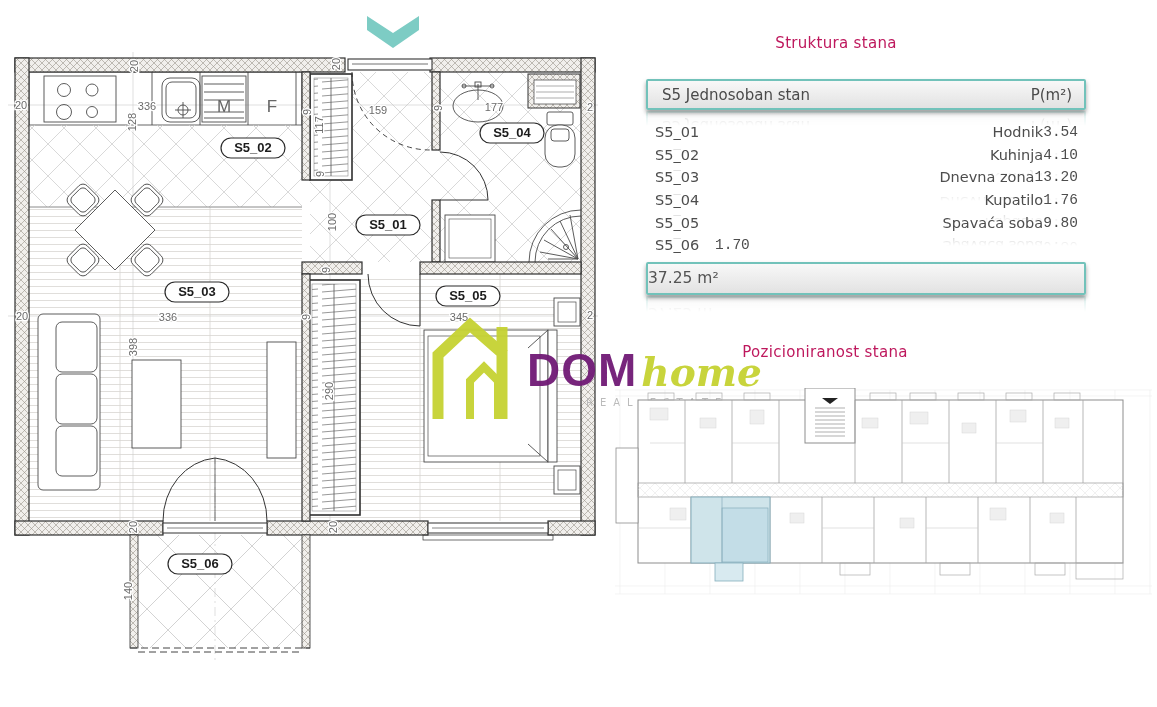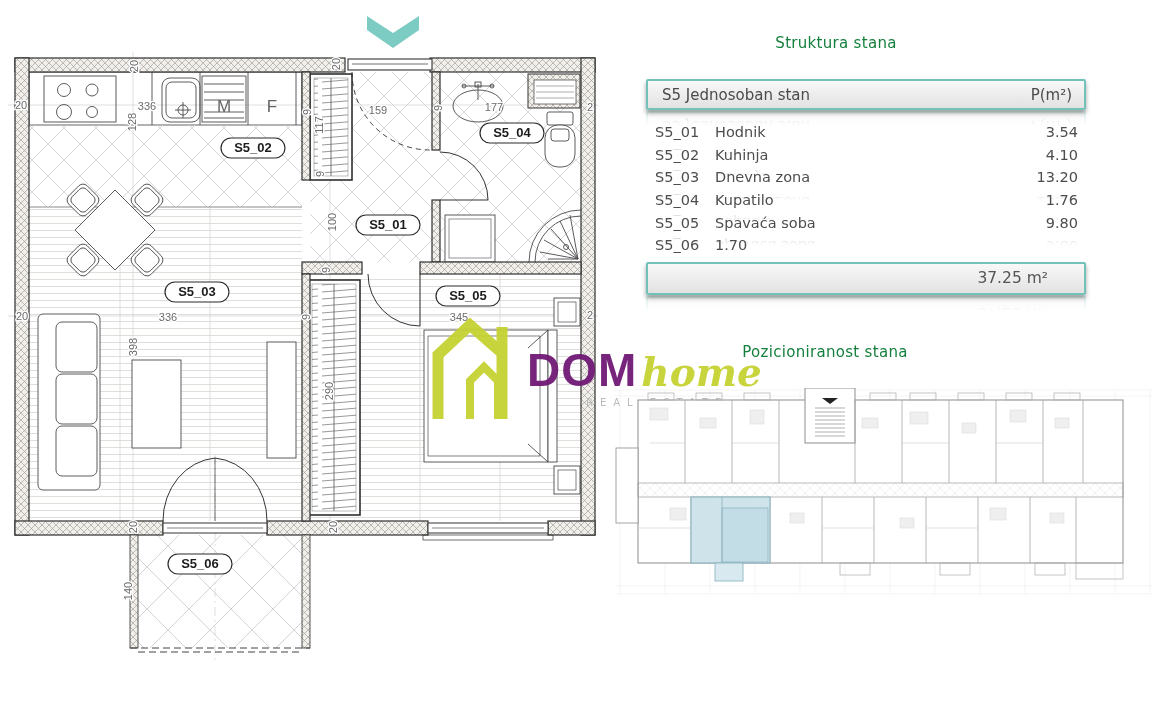--- a/index.html
+++ b/index.html
@@ -1,37 +1,37 @@
 <!DOCTYPE html>
 <html><head>
 <meta charset="utf-8">
 <style>
   html,body{margin:0;padding:0;}
   body{width:1157px;height:707px;position:relative;background:#ffffff;
        font-family:"DejaVu Sans",sans-serif;overflow:hidden;}
   .abs{position:absolute;}
 
   
-  .sec-title{font-size:15px;color:#15803d;text-align:center;letter-spacing:.3px;}
+  .sec-title{font-size:15px;color:#be185d;text-align:center;letter-spacing:.3px;}
   #tbl-title{left:646px;top:34px;width:380px;}
   #pos-title{left:640px;top:343px;width:370px;}
 
   .tbl{left:646px;top:79px;width:440px;}
   .teal-box{box-sizing:border-box;border:2px solid #72c2ba;border-radius:2px;
             background:linear-gradient(#f8f8f8,#e2e2e2);
             box-shadow:0 3px 4px rgba(80,80,80,.55);
             display:flex;align-items:center;color:#4a4a4a;gap:32px;}
   .hdr-box{height:31px;justify-content:space-between;padding:0 12px 0 14px;font-size:15px;}
   .rows{margin:11px 0 5px 0;}
   .t-row{display:flex;height:22.6px;align-items:center;font-size:14.5px;color:#4d4d4d;
          padding:0 8px 0 9px;}
   .t-code{width:60px;}
-  .t-name{flex:1;}
-  .t-area{text-align:right;}
-  .ftr-box{height:33px;justify-content:flex-end;padding-right:36px;font-size:15.5px;color:#545454;}
+  .t-name{flex:1;text-align:right;}
+  .t-area{text-align:right;font-family:Liberation Mono, monospace;}
+  .ftr-box{height:33px;padding-right:36px;font-size:15.5px;color:#545454;}
   .reflect{-webkit-box-reflect:below 1px linear-gradient(to bottom,rgba(0,0,0,0) 52%,rgba(0,0,0,.28) 100%);}
 
   
   #logo{left:424px;top:303px;width:340px;height:122px;opacity:.95;}
   #logo .logo-words{position:absolute;left:103px;top:44px;white-space:nowrap;line-height:1;}
   #logo .dom{font-family:"Liberation Sans",sans-serif;font-weight:bold;font-size:46px;color:#701a75;letter-spacing:1px;}
   #logo .home{font-family:"DejaVu Serif",serif;font-style:italic;font-weight:bold;font-size:39px;color:#c6d232;margin-left:4px;}
   #logo .tagline{position:absolute;left:162px;top:94px;font-size:10px;letter-spacing:7px;color:#b8b8b8;}
 
   

